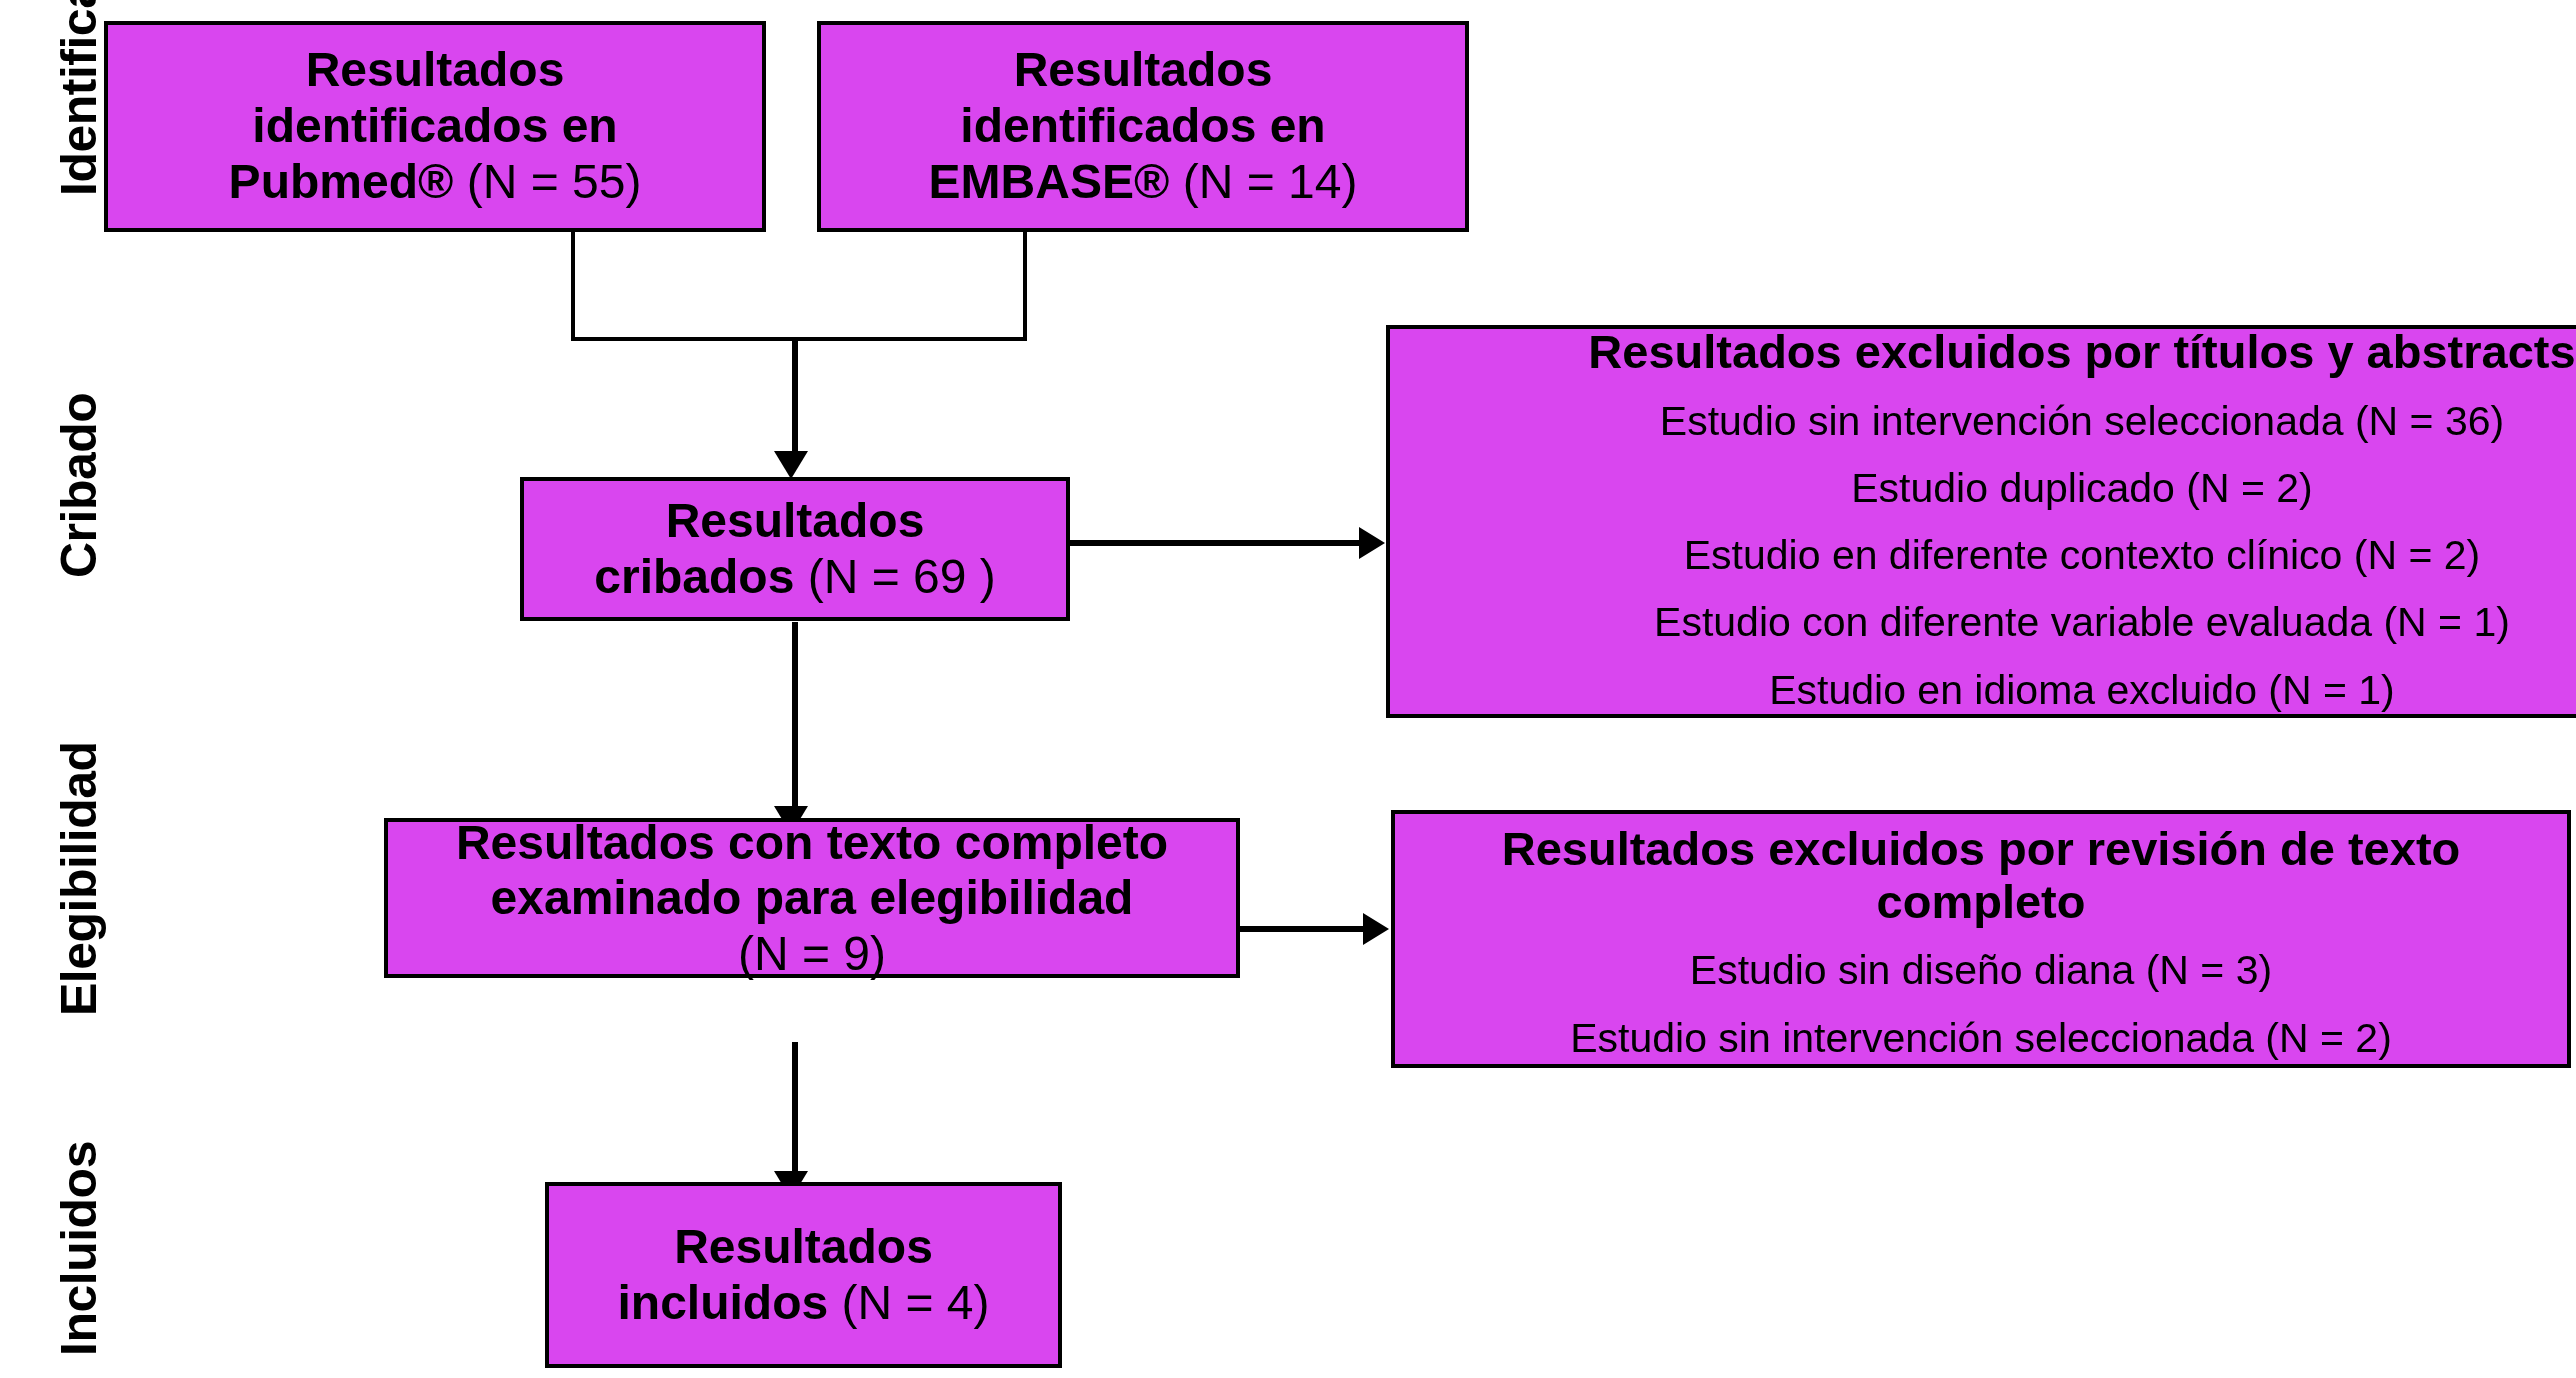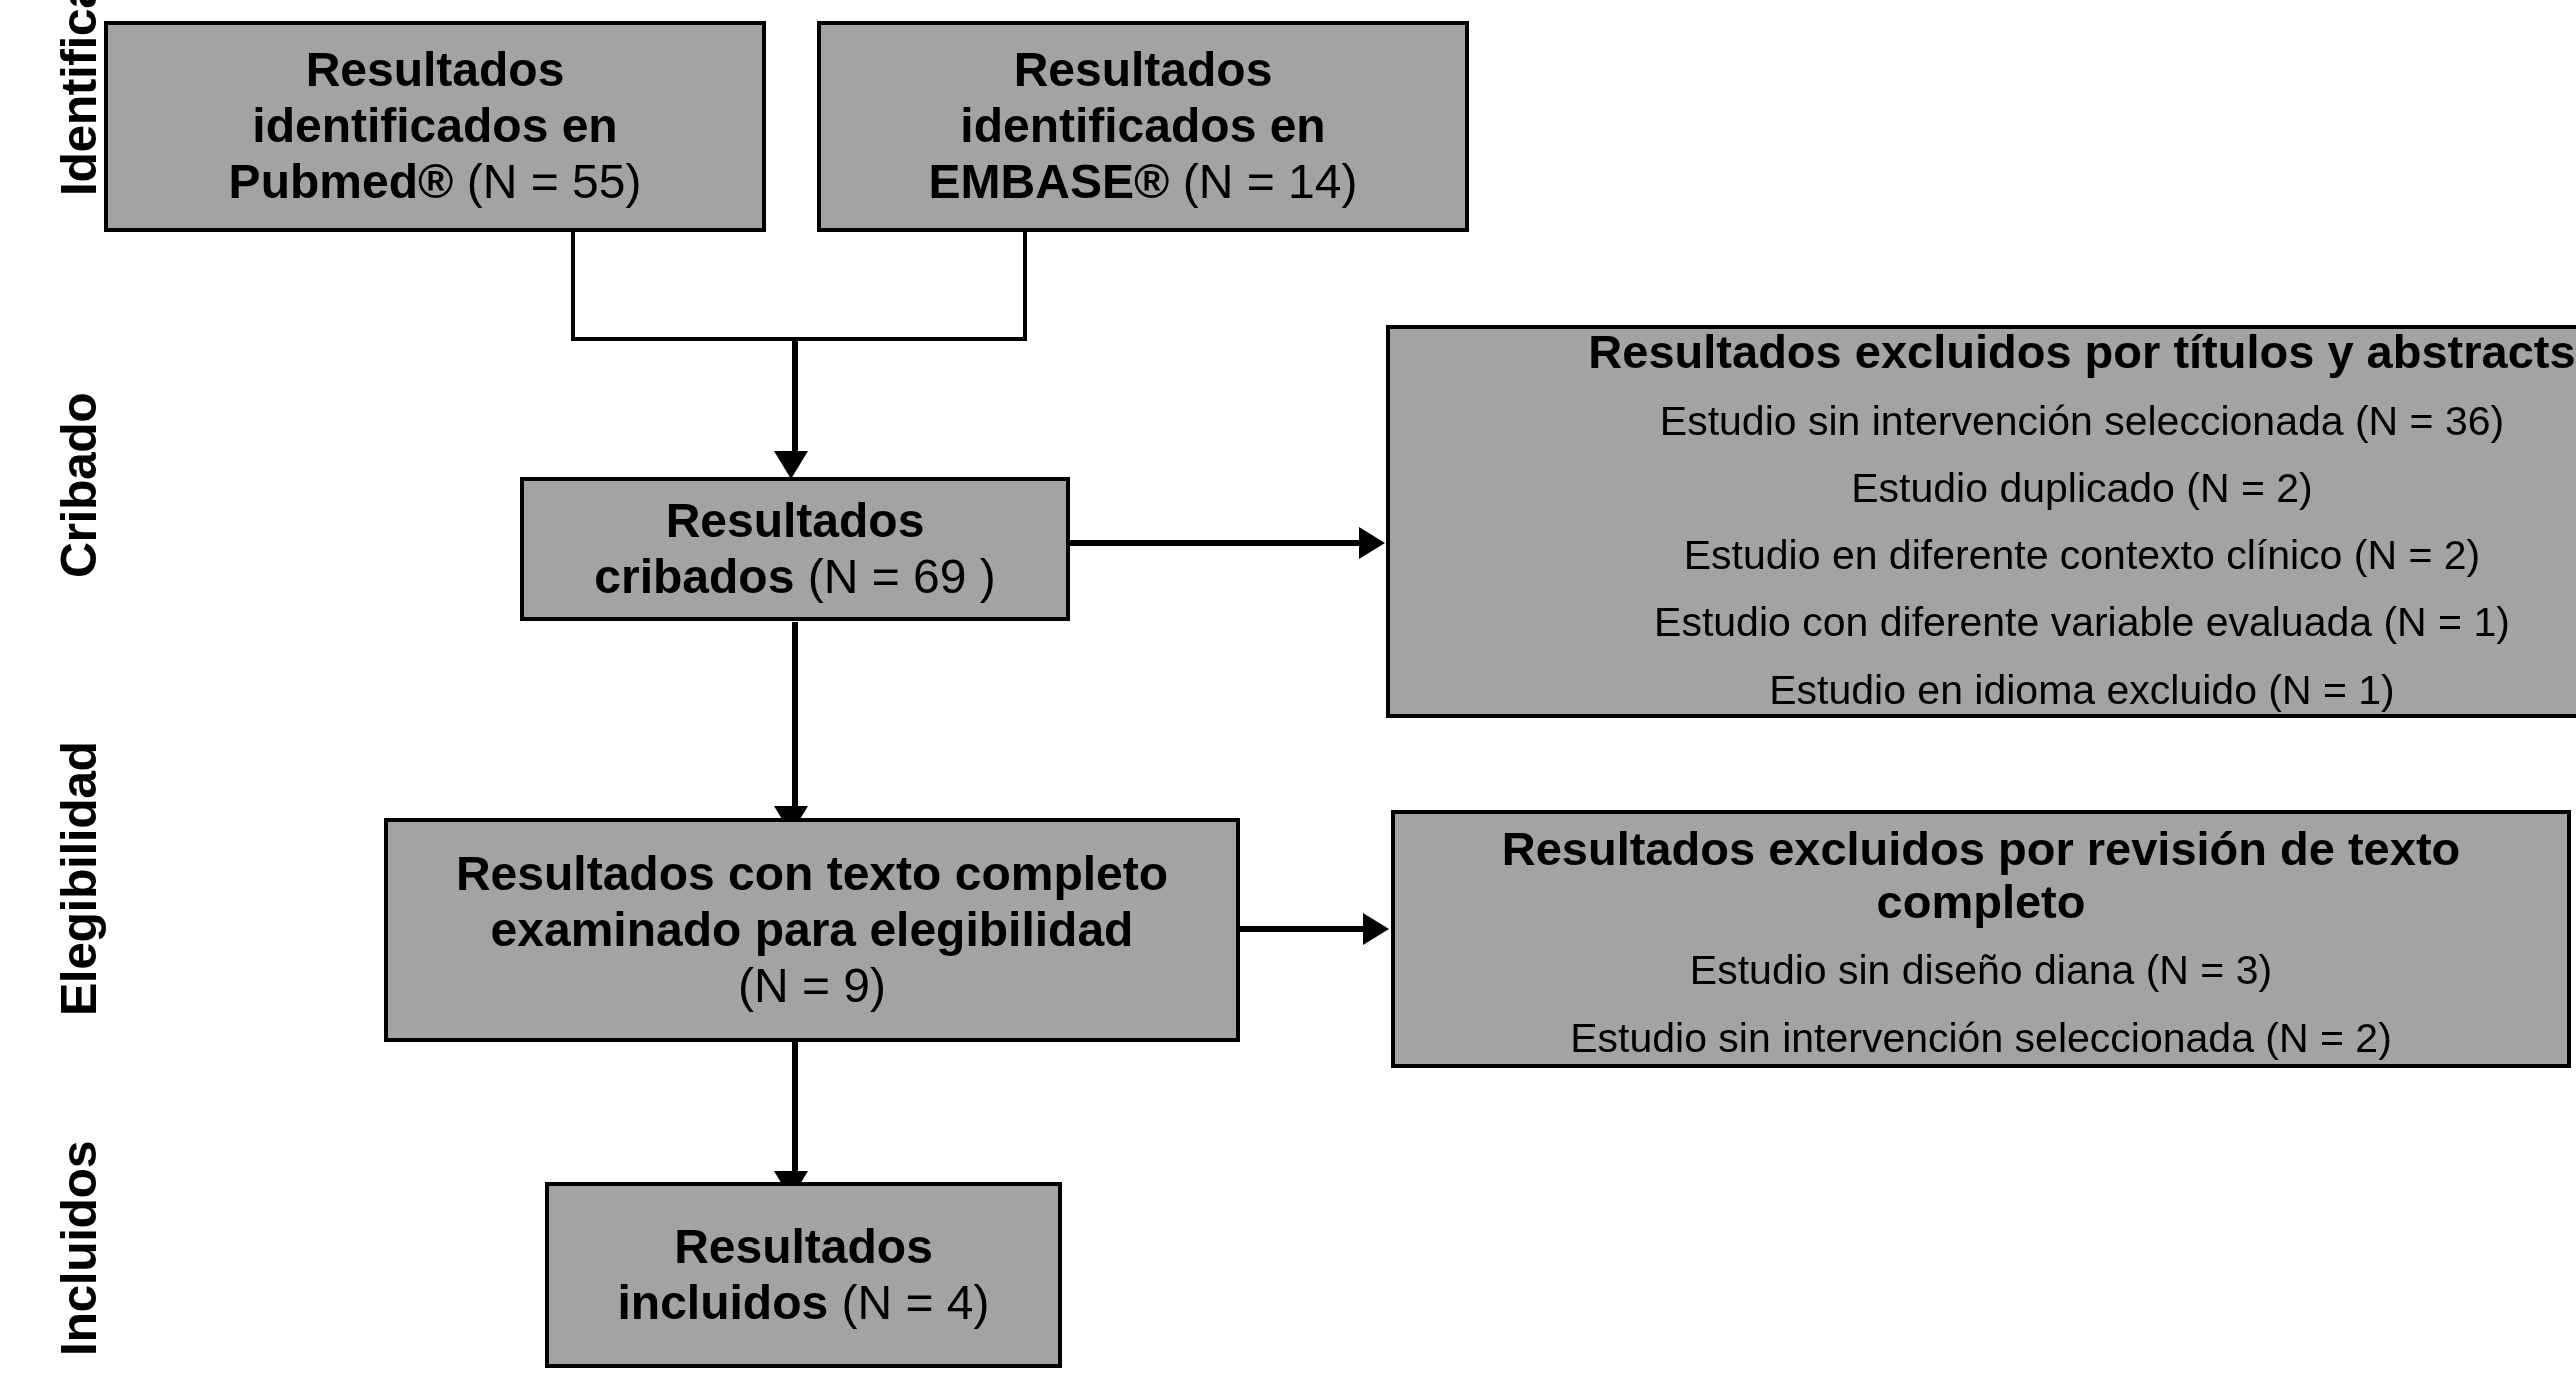--- a/index.html
+++ b/index.html
@@ -27,21 +27,21 @@
     white-space: nowrap;
     transform-origin: left top;
     transform: rotate(-90deg);
     letter-spacing: -0.5px;
   }
   
   .box {
     position: absolute;
     box-sizing: border-box;
     border: 4.7px solid #000000;
-    background: #a3a3a3;
+    background: #d946ef;
     display: flex;
     flex-direction: column;
     align-items: center;
     justify-content: center;
     text-align: center;
     line-height: 1.16;
   }
   .box .ln { display: block; width: 100%; }
   .b-strong { font-weight: bold; }
   .b-norm { font-weight: normal; }
@@ -137,21 +137,21 @@
     <span class="item">Estudio sin intervención seleccionada (N = 36)</span>
     <span class="item">Estudio duplicado (N = 2)</span>
     <span class="item">Estudio en diferente contexto clínico (N = 2)</span>
     <span class="item">Estudio con diferente variable evaluada (N = 1)</span>
     <span class="item">Estudio en idioma excluido (N = 1)</span>
   </div>
 
   <div class="vline" style="left:792px; top:622px; height:192px;"></div>
   <div class="arrow-down" style="left:774px; top:806px;"></div>
 
-  <div class="box primary" style="left:384px; top:818px; width:856px; height:224px;">
+  <div class="box primary" style="left:384px; top:818px; width:856px; height:160px;">
     <span class="ln">Resultados con texto completo</span>
     <span class="ln">examinado para elegibilidad</span>
     <span class="ln b-norm">(N = 9)</span>
   </div>
 
   <div class="hline" style="left:1240px; top:926px; width:127px;"></div>
   <div class="arrow-right" style="left:1363px; top:913px;"></div>
 
   <div class="box excl" style="left:1391px; top:810px; width:1180px; height:258px;justify-content:space-between;">
     <span class="head">Resultados excluidos por revisión de texto completo</span>

